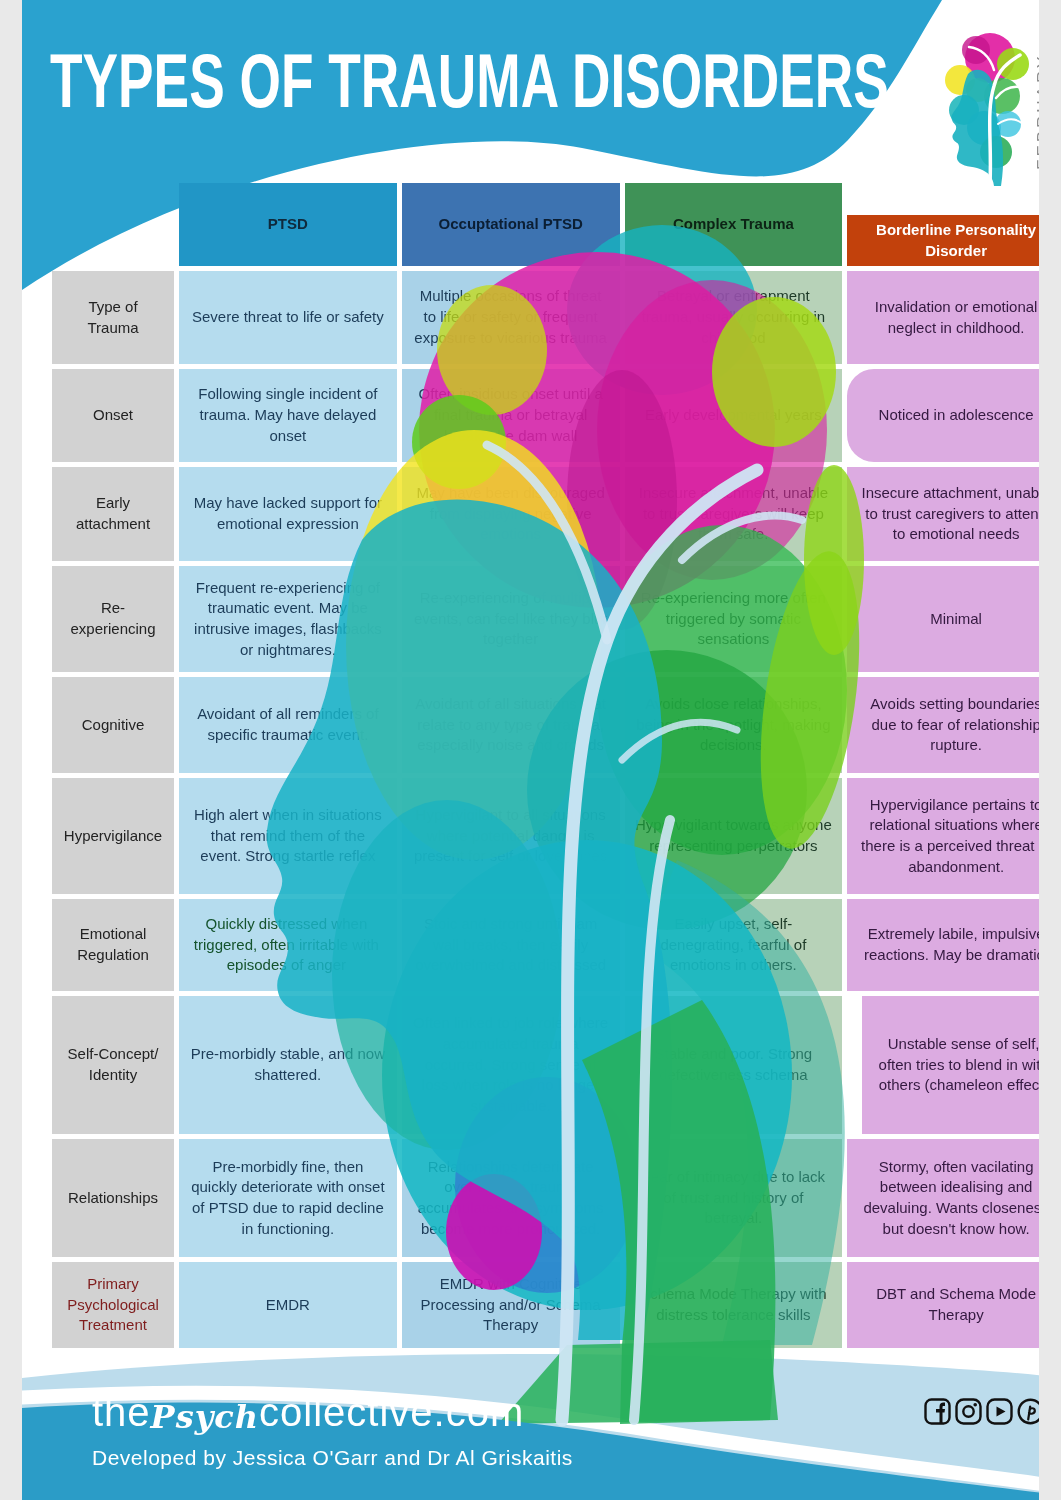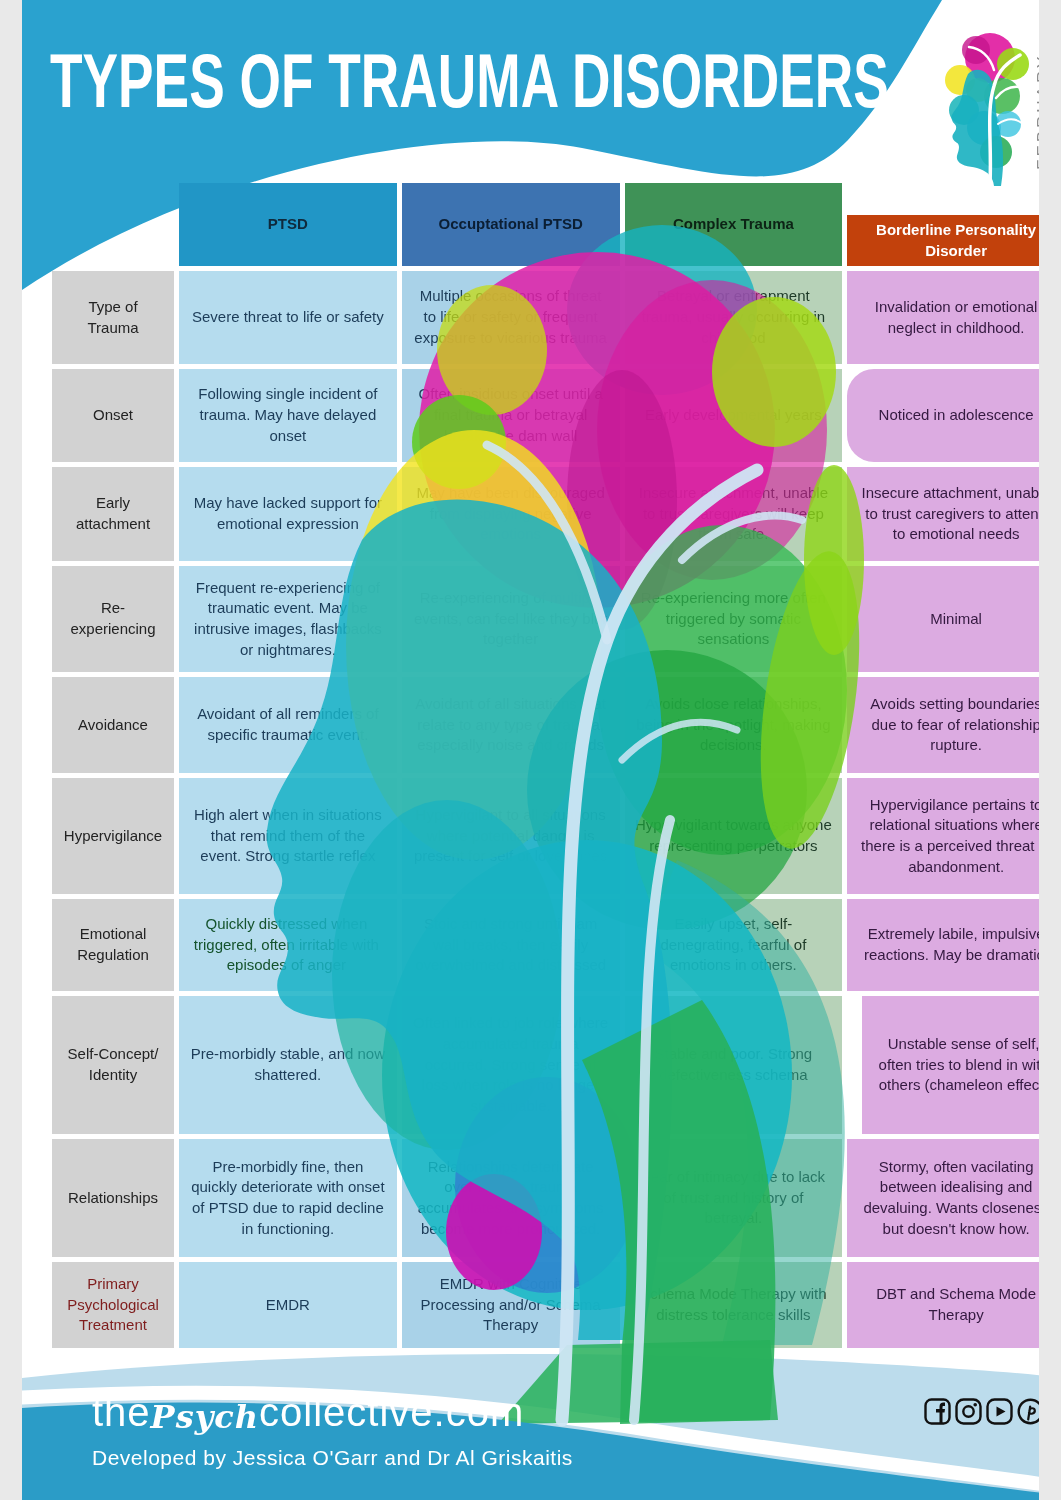--- a/index.html
+++ b/index.html
@@ -113,21 +113,21 @@
     <div class="td c1" style="background-color: rgb(169, 210, 232); color: rgb(28, 60, 88);">May have been discouraged from displaying negative emotions</div>
     <div class="td c2" style="background-color: rgb(183, 210, 184); color: rgb(29, 58, 39);">Insecure attachment, unable to trust caregivers will keep them safe.</div>
     <div class="td c3" style="background-color: rgb(220, 171, 225); color: rgb(52, 25, 64);">Insecure attachment, unable to trust caregivers to attend to emotional needs</div>
 
     <div class="rl" style="background-color: rgb(210, 210, 210); color: rgb(35, 35, 35);">Re-experiencing</div>
     <div class="td c0" style="background-color: rgb(181, 220, 238); color: rgb(28, 60, 88);">Frequent re-experiencing of traumatic event. May be intrusive images, flashbacks or nightmares.</div>
     <div class="td c1" style="background-color: rgb(169, 210, 232); color: rgb(28, 60, 88);">Re-experiencing of multiple events, can feel like they blur together</div>
     <div class="td c2" style="background-color: rgb(183, 210, 184); color: rgb(29, 58, 39);">Re-experiencing more often triggered by somatic sensations</div>
     <div class="td c3" style="background-color: rgb(220, 171, 225); color: rgb(52, 25, 64);">Minimal</div>
 
-    <div class="rl" style="background-color: rgb(210, 210, 210); color: rgb(35, 35, 35);">Avoidance</div>
+    <div class="rl" style="background-color: rgb(210, 210, 210); color: rgb(35, 35, 35);">Cognitive</div>
     <div class="td c0" style="background-color: rgb(181, 220, 238); color: rgb(28, 60, 88);">Avoidant of all reminders of specific traumatic event.</div>
     <div class="td c1" style="background-color: rgb(169, 210, 232); color: rgb(28, 60, 88);">Avoidant of all situations that relate to any type of trauma, especially noise and crowds</div>
     <div class="td c2" style="background-color: rgb(183, 210, 184); color: rgb(29, 58, 39);">Avoids close relationships, being in the spotlight, making decisions.</div>
     <div class="td c3" style="background-color: rgb(220, 171, 225); color: rgb(52, 25, 64);">Avoids setting boundaries due to fear of relationship rupture.</div>
 
     <div class="rl" style="background-color: rgb(210, 210, 210); color: rgb(35, 35, 35);">Hypervigilance</div>
     <div class="td c0" style="background-color: rgb(181, 220, 238); color: rgb(28, 60, 88);">High alert when in situations that remind them of the event. Strong startle reflex</div>
     <div class="td c1" style="background-color: rgb(169, 210, 232); color: rgb(28, 60, 88);">Hypervigilant to all situations where potential danger is present for self or loved ones</div>
     <div class="td c2" style="background-color: rgb(183, 210, 184); color: rgb(29, 58, 39);">Hypervigilant towards anyone representing perpetrators</div>
     <div class="td c3" style="background-color: rgb(220, 171, 225); color: rgb(52, 25, 64);">Hypervigilance pertains to relational situations where there is a perceived threat of abandonment.</div>

